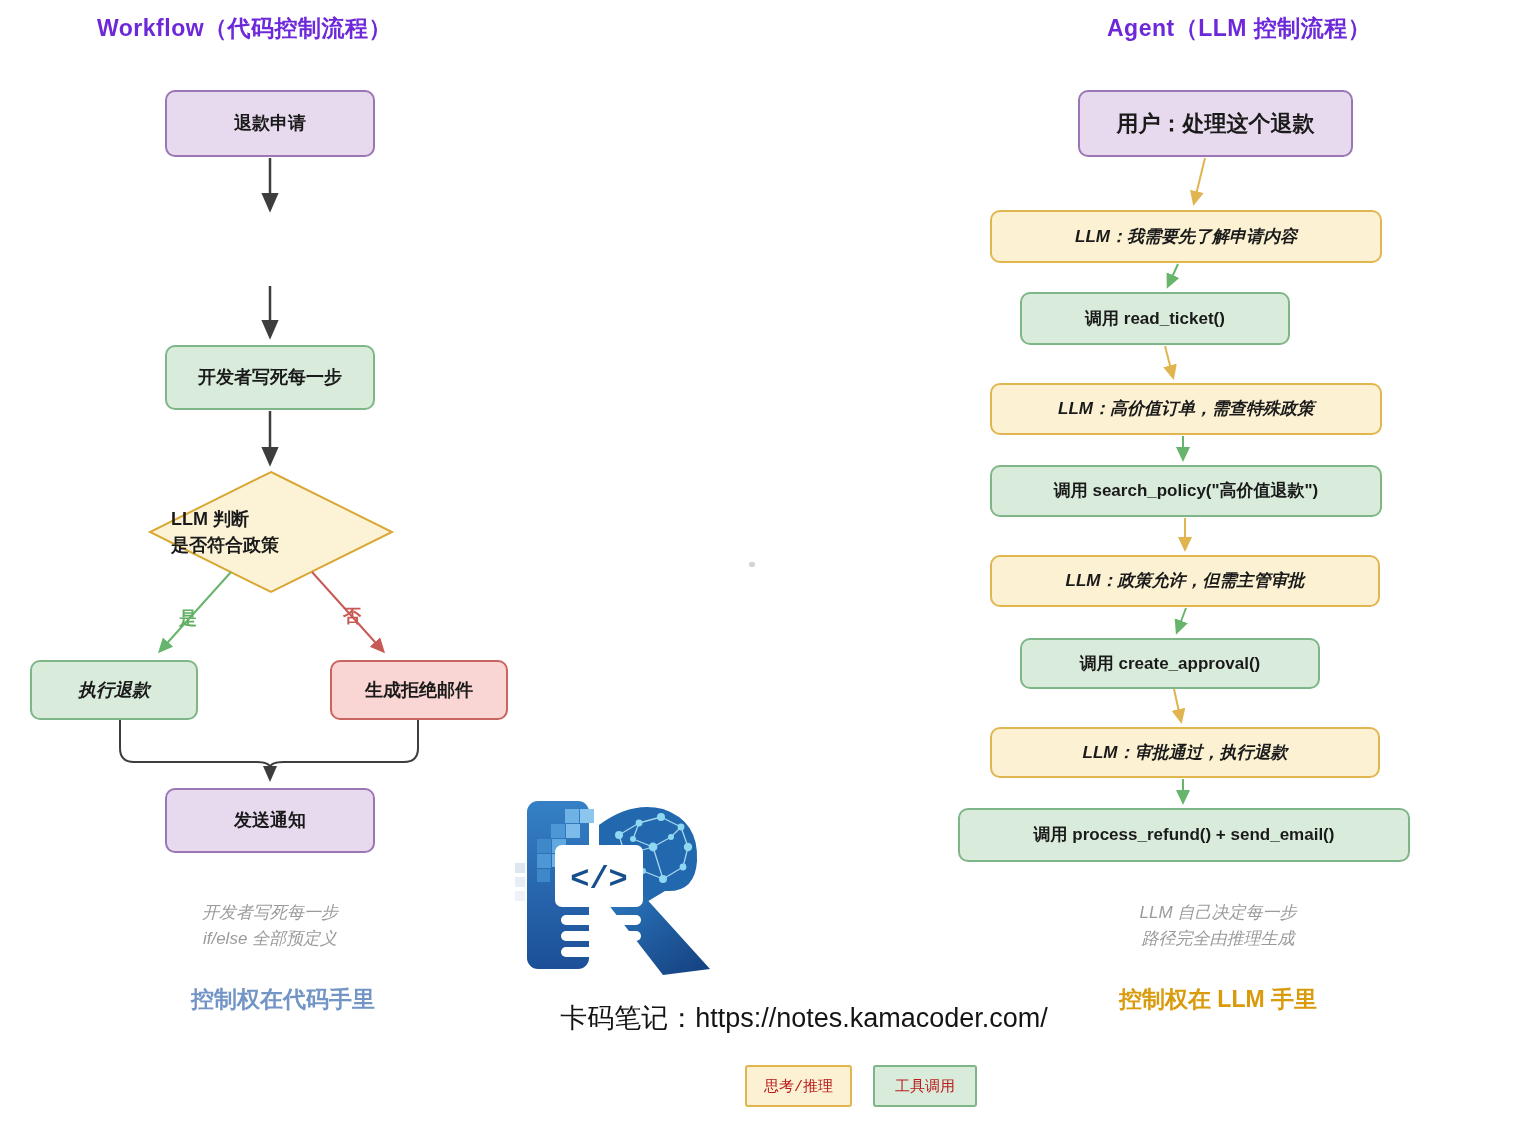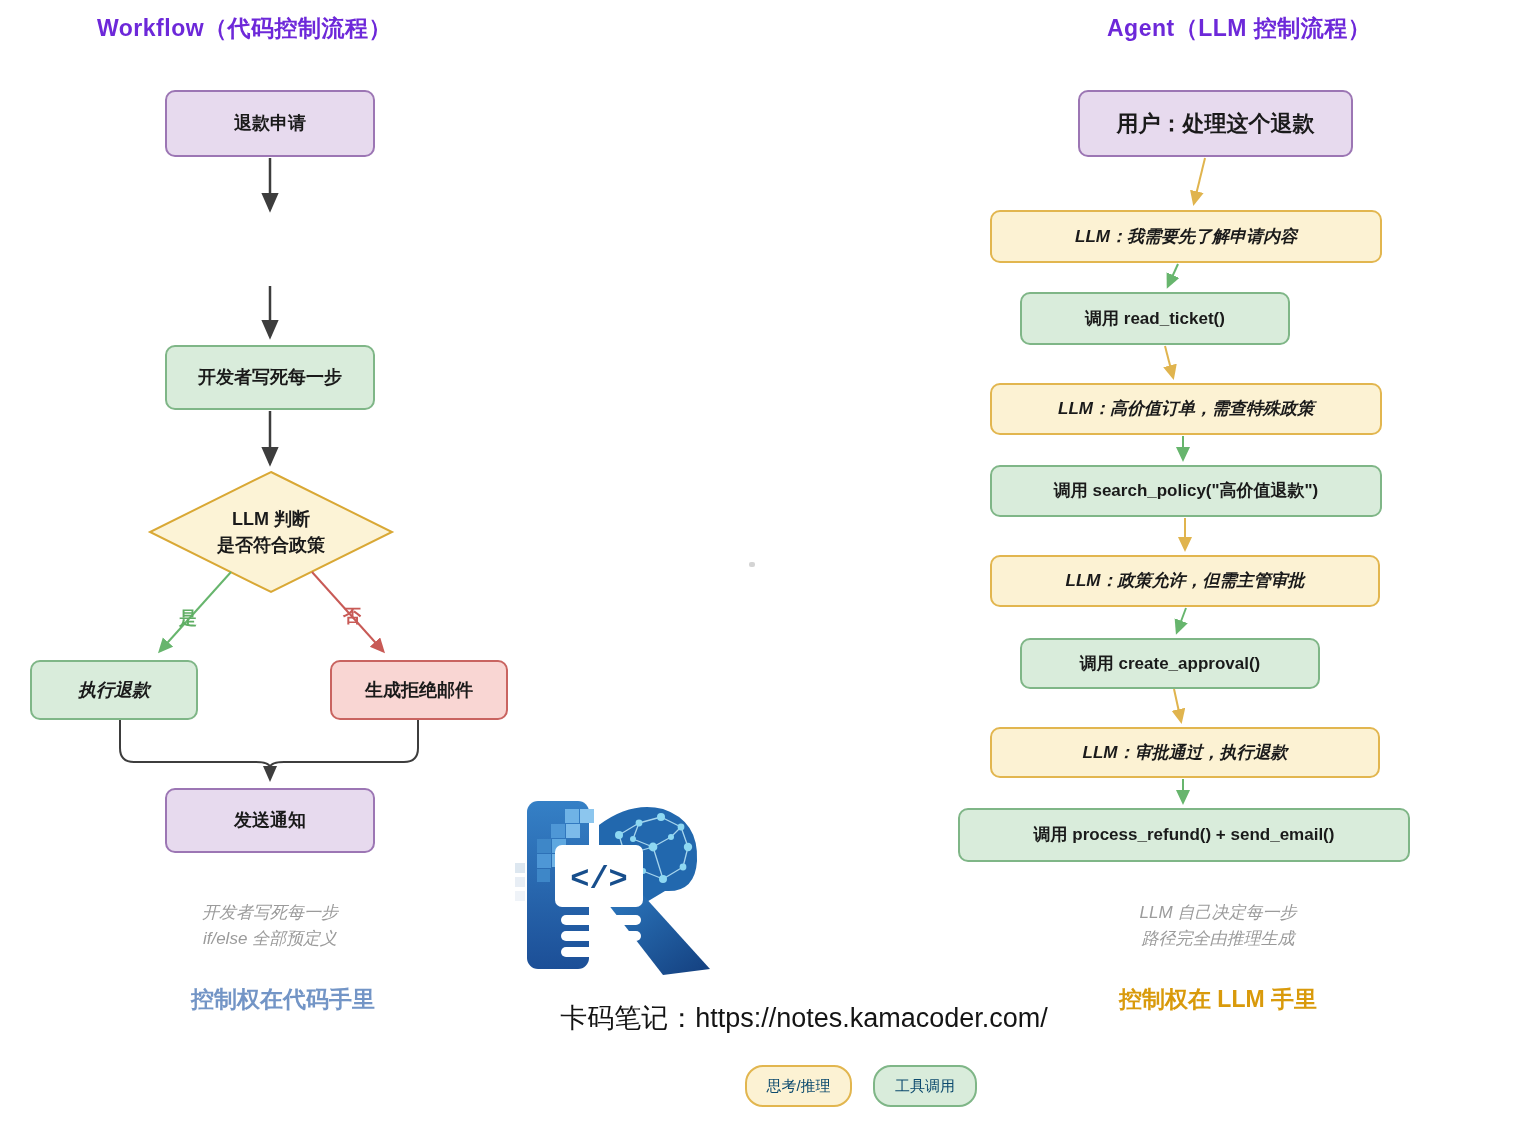--- a/index.html
+++ b/index.html
@@ -14,30 +14,30 @@
   .purple{background:#E7DAEE;border-color:#9C76B4;}
   .blue{background:#D9E9F8;border-color:#86ACD9;}
   .green{background:#D9ECDB;border-color:#7FB687;}
   .yellow{background:#FCF2D3;border-color:#E2B64F;}
   .red{background:#F9D6D3;border-color:#C96460;}
   .rt{font-size:17px;}
   .think{font-style:italic;font-weight:600;}
   .branch-label{position:absolute;font-size:18px;font-weight:700;transform:translate(-50%,-50%);}
   .yes{color:#5FAE63;}
   .no{color:#C85A56;}
-  .diamond-text{position:absolute;display:flex;flex-direction:column;align-items:center;justify-content:center;
+  .diamond-text{position:absolute;display:flex;flex-direction:column;align-items:flex-start;justify-content:center;
                 font-weight:700;font-size:18px;line-height:1.45;text-align:center;}
   .caption{position:absolute;text-align:center;font-style:italic;color:#9B9B9B;font-size:17px;
            line-height:1.55;transform:translateX(-50%);white-space:nowrap;}
   .footer-line{position:absolute;font-size:23px;font-weight:700;transform:translateX(-50%);white-space:nowrap;}
   .footer-blue{color:#7395C6;}
   .footer-orange{color:#D99A0B;}
   .brand{position:absolute;font-size:27px;font-weight:500;color:#141414;transform:translateX(-50%);white-space:nowrap;margin-left:25px;}
-  .legend-box{position:absolute;display:flex;align-items:center;justify-content:center;border-radius:18px;
-              border:2px solid;font-size:15px;font-weight:500;color:#0c4a6e;}
+  .legend-box{position:absolute;display:flex;align-items:center;justify-content:center;border-radius:3px;
+              border:2px solid;font-size:15px;font-weight:500;color:#b91c1c;font-family:Liberation Mono, monospace;}
   .dot-artifact{position:absolute;width:6px;height:5px;background:#c9c9c9;border-radius:2px;opacity:.8;}
 </style>
 </head>
 <body>
 
 <div class="canvas">
 
   <svg class="layer" width="1532" height="1129" viewBox="0 0 1532 1129">
     <defs>
       <marker id="mDark" markerWidth="9" markerHeight="9" refX="6.5" refY="3.5" orient="auto">

